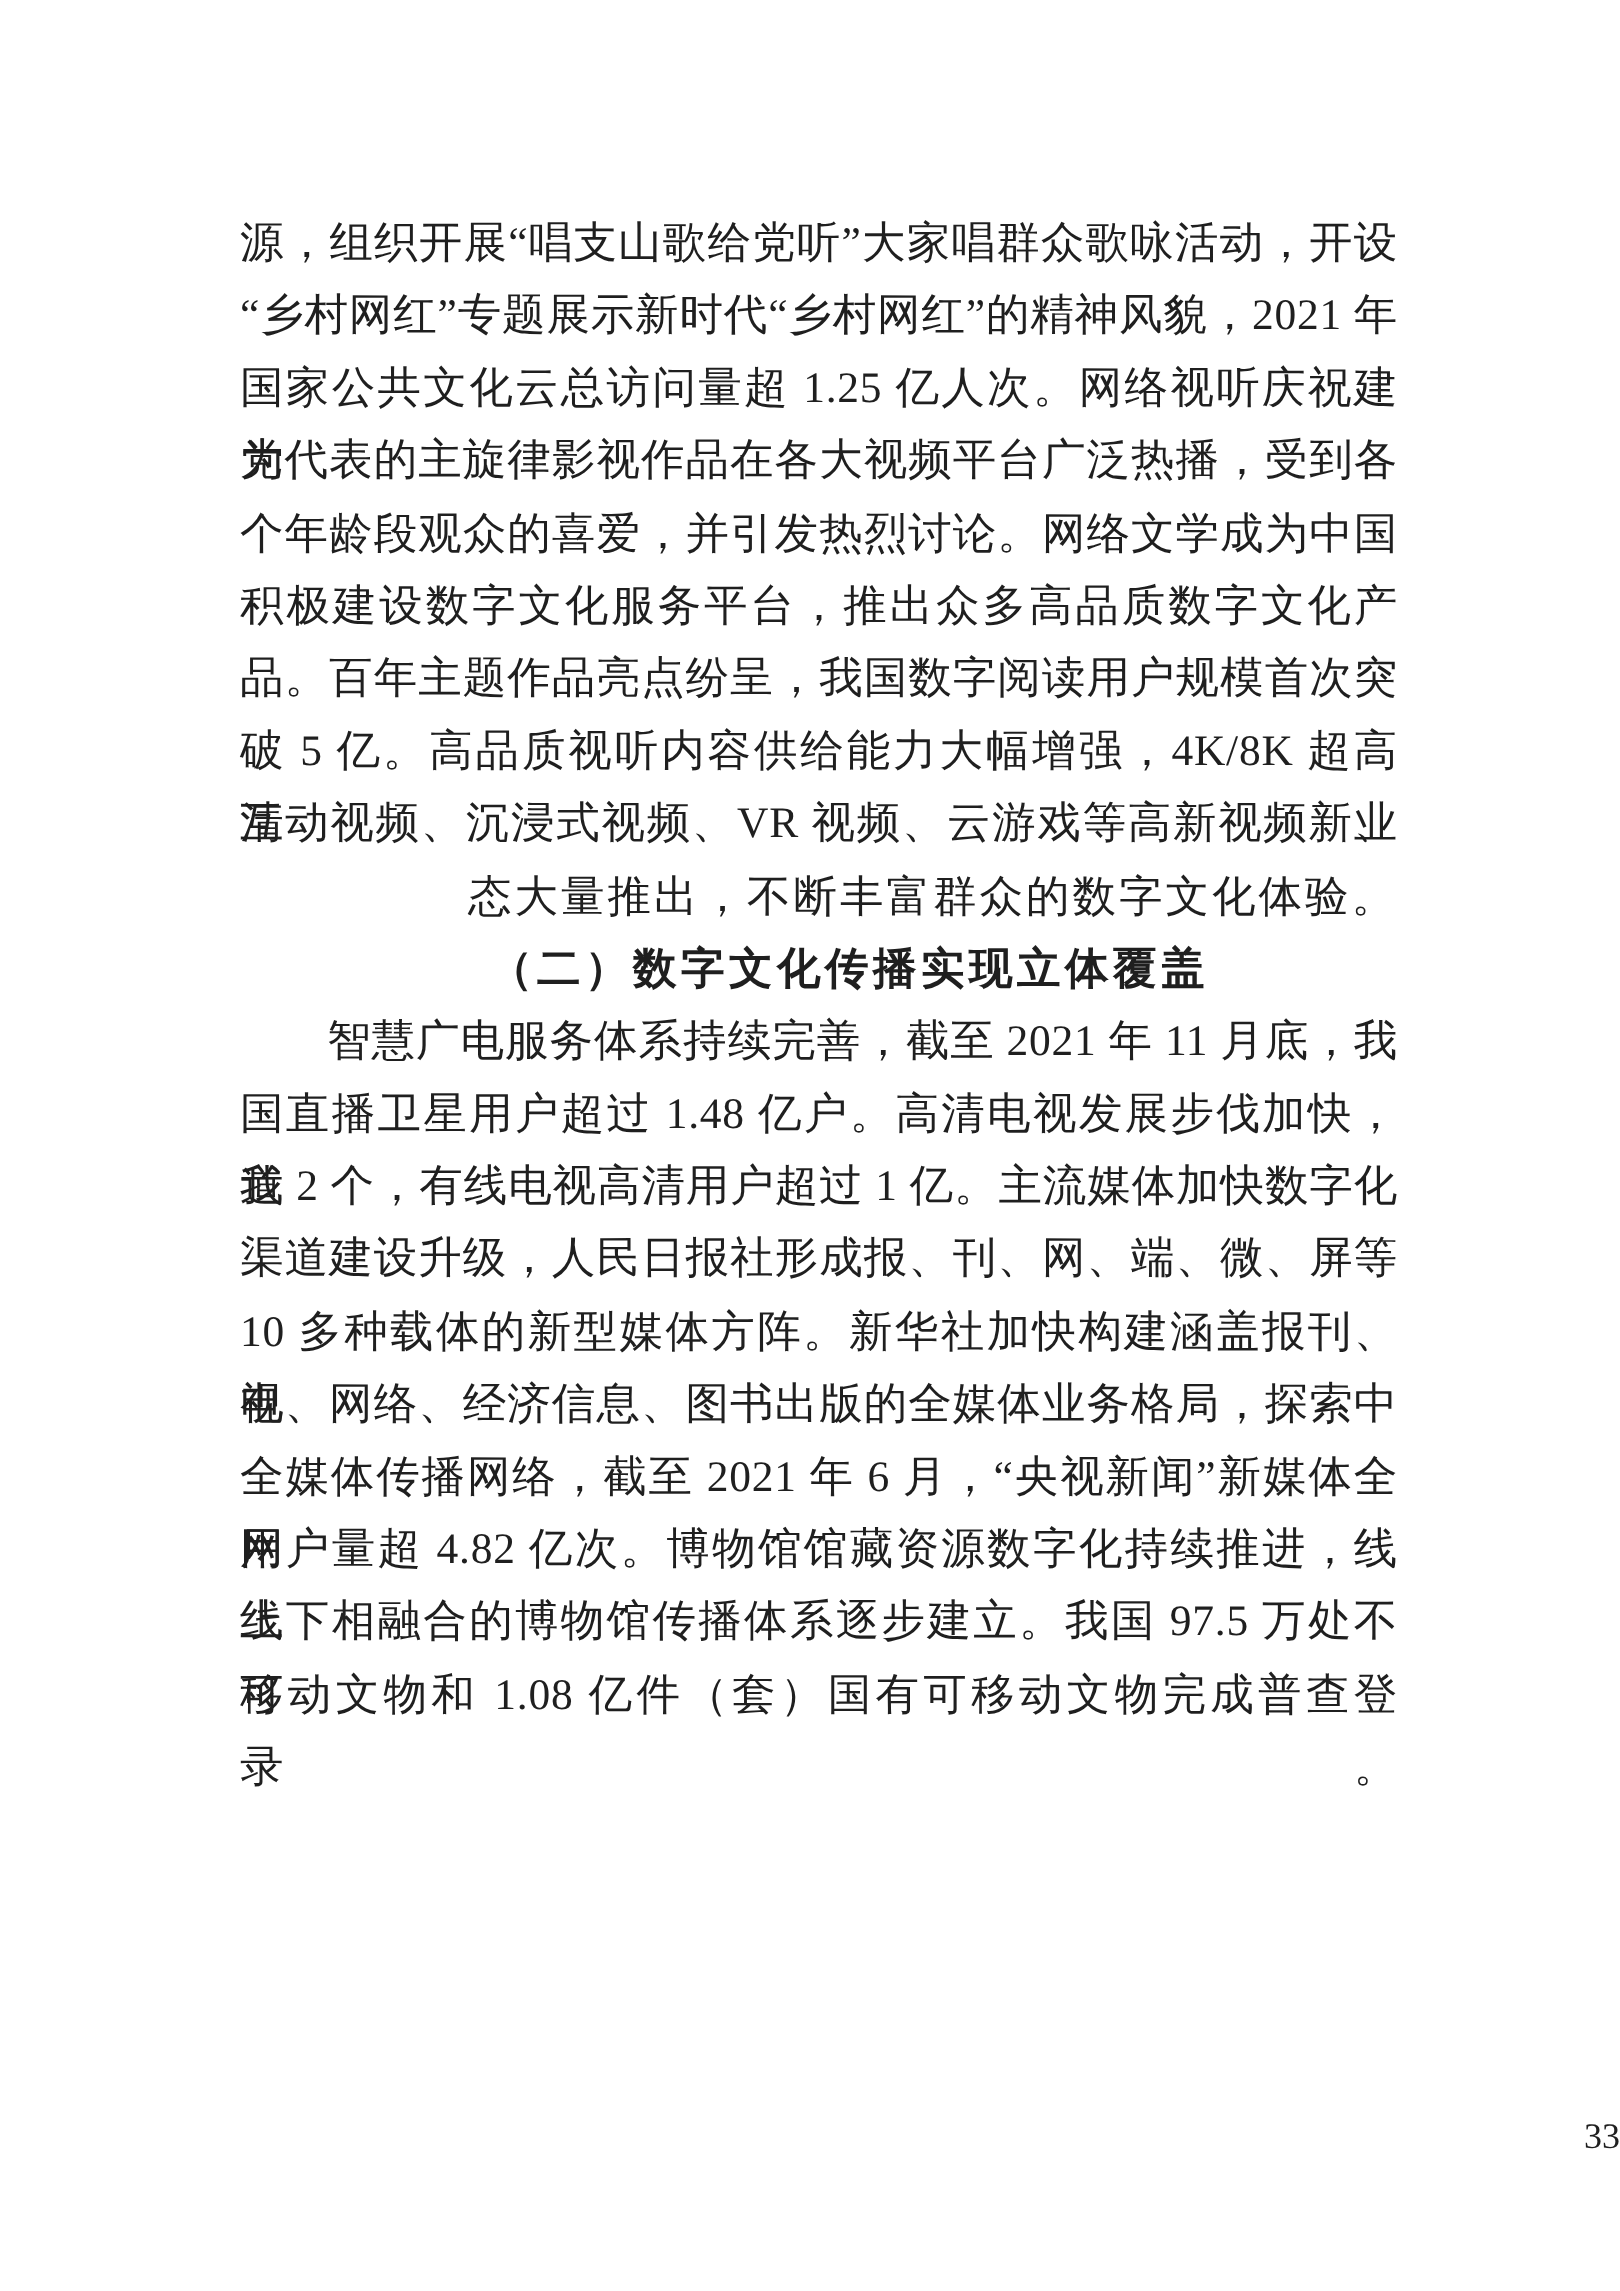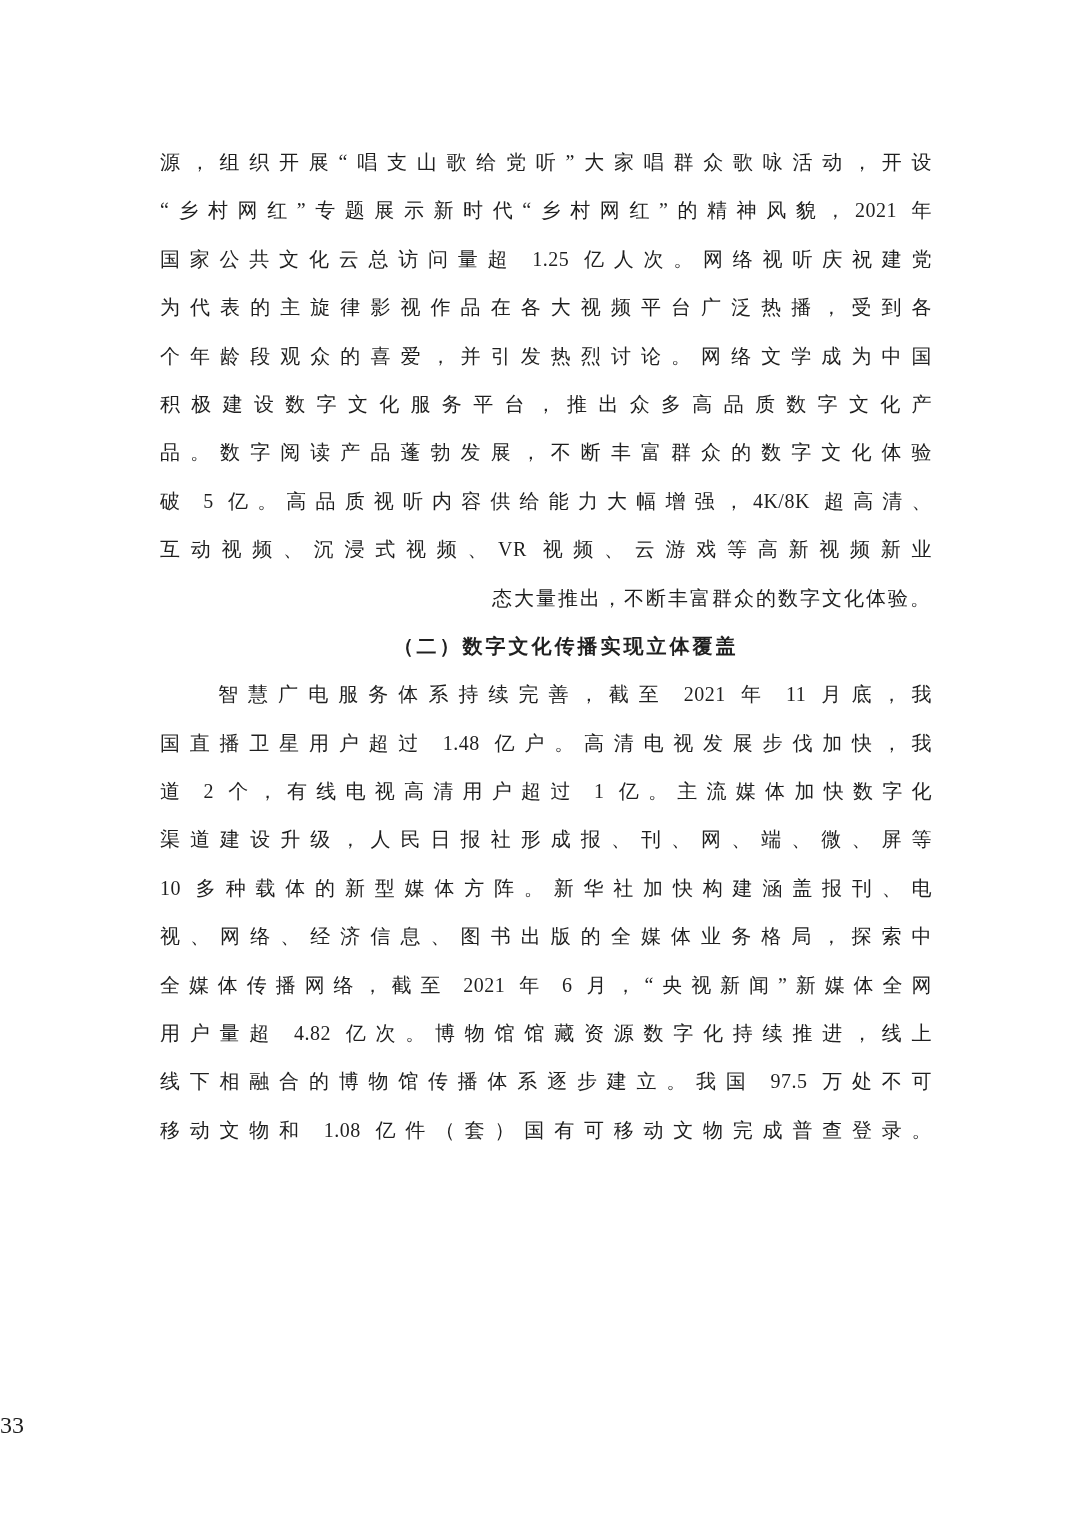--- a/index.html
+++ b/index.html
@@ -18,21 +18,21 @@
   }
   .text-block {
     position: absolute;
     left: 160px;
     top: 138px;
     width: 772px;
   }
   .line {
     height: 48.4px;
     line-height: 48.4px;
-    font-size: 20px;
+    font-size: 29px;
     letter-spacing: 0.5px;
     color: #1f1f1f;
     overflow: visible;
   }
   .fill {
     text-align: justify;
     text-align-last: justify;
     text-justify: inter-character;
   }
   .fill-indent {
@@ -49,39 +49,39 @@
     font-weight: bold;
     text-align: center;
     padding-left: 40px;
     letter-spacing: 3px;
   }
   .page-number {
     position: absolute;
     top: 1410px;
     left: 0;
     width: 1080px;
-    text-align: left;
+    text-align: right;
     font-size: 24px;
     line-height: 30px;
     color: #1f1f1f;
     font-family: "Liberation Serif", "DejaVu Serif", serif;
   }
 </style>
 </head>
 <body>
 
 <div class="page">
   <div class="text-block">
       <div class="line fill">源，组织开展“唱支山歌给党听”大家唱群众歌咏活动，开设</div>
       <div class="line fill">“乡村网红”专题展示新时代“乡村网红”的精神风貌，2021 年</div>
       <div class="line fill">国家公共文化云总访问量超 1.25 亿人次。网络视听庆祝建党</div>
       <div class="line fill">为代表的主旋律影视作品在各大视频平台广泛热播，受到各</div>
       <div class="line fill">个年龄段观众的喜爱，并引发热烈讨论。网络文学成为中国</div>
       <div class="line fill">积极建设数字文化服务平台，推出众多高品质数字文化产</div>
-      <div class="line fill">品。数字阅读产品蓬勃发展，不断丰富群众的数字文化体验</div>
+      <div class="line fill">品。百年主题作品亮点纷呈，我国数字阅读用户规模首次突</div>
       <div class="line fill">破 5 亿。高品质视听内容供给能力大幅增强，4K/8K 超高清、</div>
       <div class="line fill">互动视频、沉浸式视频、VR 视频、云游戏等高新视频新业</div>
       <div class="line plain">态大量推出，不断丰富群众的数字文化体验。</div>
       <div class="line heading">（二）数字文化传播实现立体覆盖</div>
       <div class="line fill-indent">智慧广电服务体系持续完善，截至 2021 年 11 月底，我</div>
       <div class="line fill">国直播卫星用户超过 1.48 亿户。高清电视发展步伐加快，我</div>
       <div class="line fill">道 2 个，有线电视高清用户超过 1 亿。主流媒体加快数字化</div>
       <div class="line fill">渠道建设升级，人民日报社形成报、刊、网、端、微、屏等</div>
       <div class="line fill">10 多种载体的新型媒体方阵。新华社加快构建涵盖报刊、电</div>
       <div class="line fill">视、网络、经济信息、图书出版的全媒体业务格局，探索中</div>

